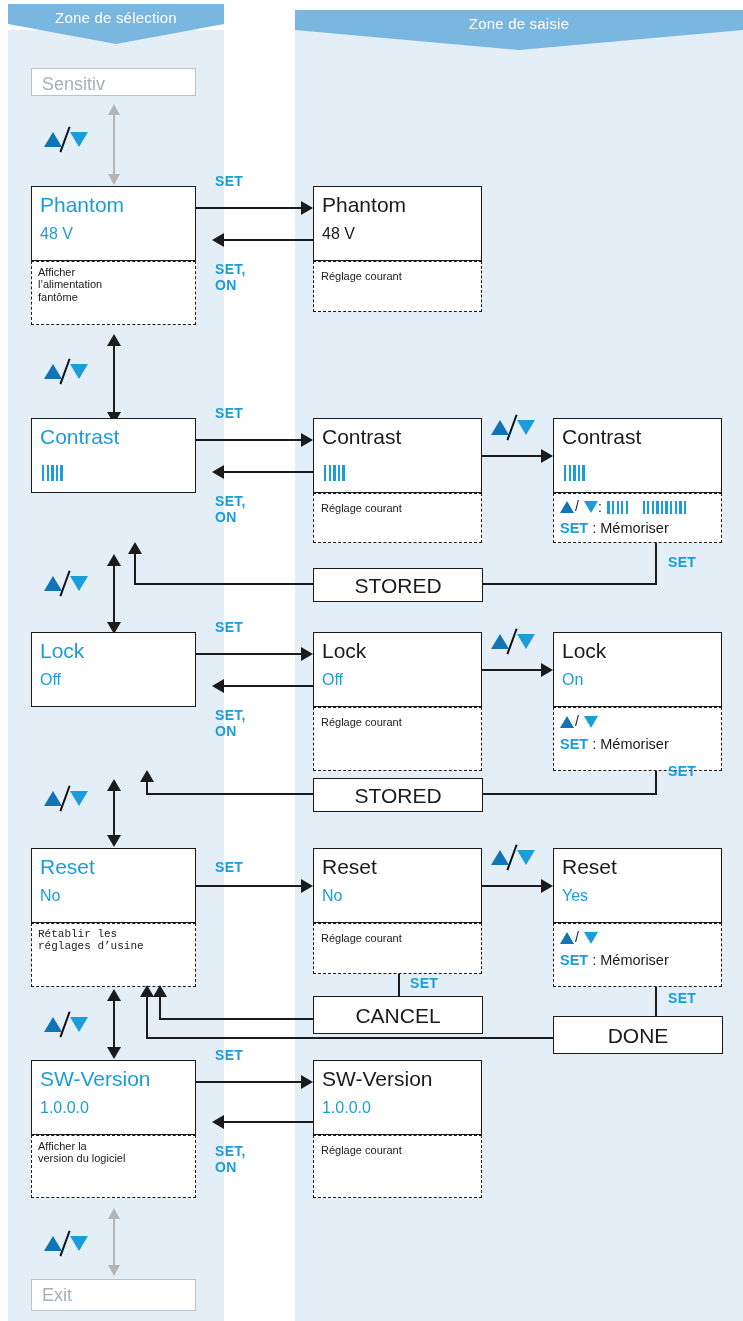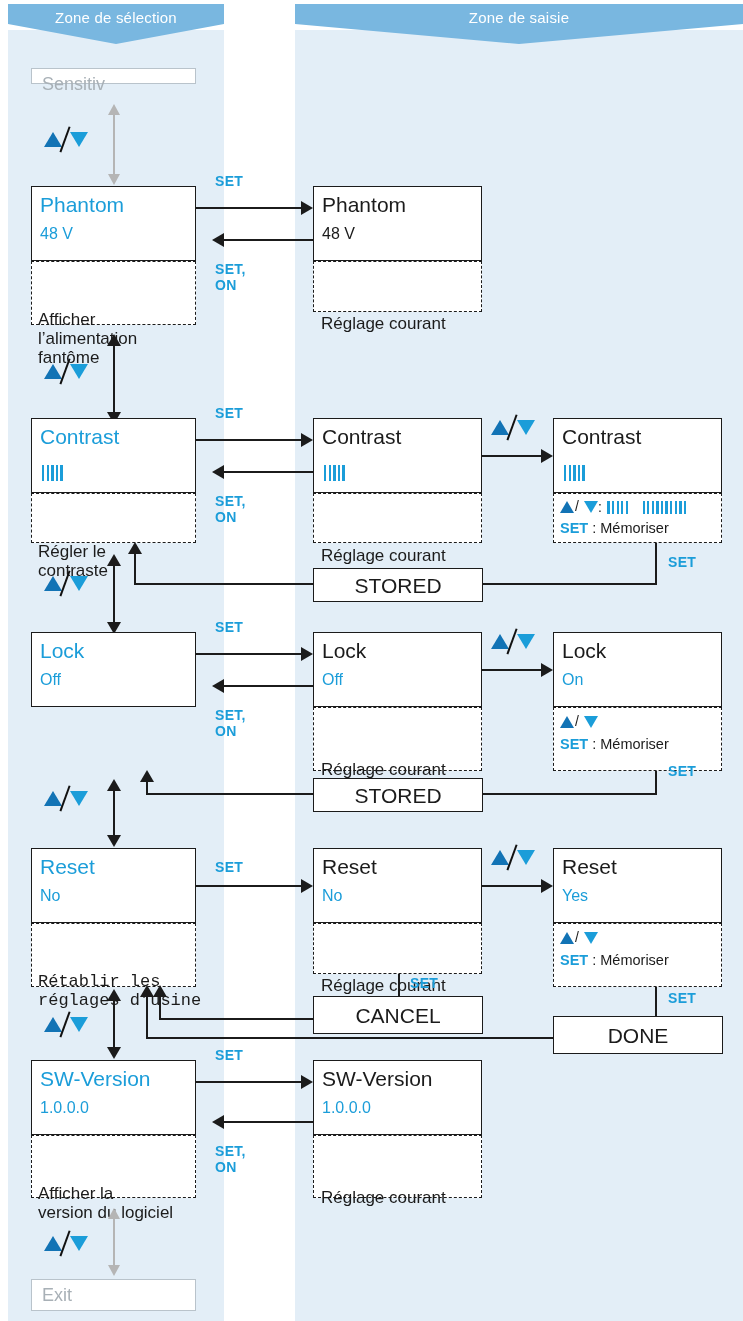--- a/index.html
+++ b/index.html
@@ -15,38 +15,38 @@
   .panel-left{left:8px;top:30px;width:216px;height:1291px;}
   .panel-right{left:295px;top:30px;width:448px;height:1291px;}
 
   
   .banner{position:absolute;background:#79b7e0;color:#ffffff;
           font-size:15px;text-align:center;}
   .banner .btxt{position:absolute;left:0;right:0;top:4px;text-align:center;
                 line-height:20px;letter-spacing:.2px;}
   .banner-left{left:8px;top:4px;width:216px;height:40px;
      clip-path:polygon(0 0,100% 0,100% 20px,50% 40px,0 20px);}
-  .banner-right{left:295px;top:4px;width:448px;height:40px;
+  .banner-right{left:295px;top:10px;width:448px;height:40px;
      clip-path:polygon(0 0,100% 0,100% 20px,50% 40px,0 20px);text-decoration:underline;}
 
   
   .box{position:absolute;background:#ffffff;border:1.6px solid #1b1b1b;
        box-sizing:border-box;}
   .box.ghost{border:1.4px solid #b9c3cb;}
   .dash{position:absolute;background:#ffffff;border:1.6px dashed #1b1b1b;
         box-sizing:border-box;}
   .txt{position:absolute;white-space:pre;line-height:1.12;}
 
   .t-blue{color:#1b9dd9;}
   .t-dark{color:#1b1b1b;}
   .t-grey{color:#a8b0b6;}
 
   .l1{font-size:21px;}
   .l2{font-size:16px;}
-  .cap{font-size:17px;color:#1b1b1b;margin-top:44px;}
+  .cap{font-size:11px;color:#1b1b1b;}
   .cap2{font-size:14.5px;}
   .setlbl{position:absolute;font-size:14px;color:#1b9dd9;font-weight:600;
           letter-spacing:.3px;white-space:pre;line-height:1.15;}
   .bigbtn{font-size:21px;color:#1b1b1b;text-align:center;line-height:34px;}
 
   
   .ln{position:absolute;background:#1b1b1b;}
   .ln.h{height:2.2px;}
   .ln.v{width:2.2px;}
   .lng{position:absolute;background:#b5b5b5;}
@@ -99,21 +99,21 @@
   <div class="panel panel-left"></div>
   <div class="panel panel-right"></div>
 
   <div class="banner banner-left">
     <div class="btxt">Zone de sélection</div>
   </div>
   <div class="banner banner-right">
     <div class="btxt">Zone de saisie</div>
   </div>
 
-  <div class="box ghost" style="left:31px;top:68px;width:165px;height:16px;text-decoration:underline;">
+  <div class="box ghost" style="left:31px;top:68px;width:165px;height:28px;text-decoration:underline;">
     <div class="txt t-grey" style="left:10px;top:5px;font-size:18px;">Sensitiv</div>
   </div>
 
   <div class="lng v" style="left:113px;top:112px;height:66px;"></div>
   <div class="ahead au-g" style="left:108px;top:104px;"></div>
   <div class="ahead ad-g" style="left:108px;top:174px;"></div>
   <div class="ud" style="left:44px;top:128px;">
     <span class="tu"></span>
       <span class="sl"></span>
       <span class="td"></span>
@@ -157,24 +157,20 @@
 
   <div class="box" style="left:31px;top:418px;width:165px;height:75px;">
     <div class="txt t-blue l1" style="left:8px;top:6px;">Contrast</div>
     <div class="bars" style="left:10px;top:46px;height:16px;">
       <i></i>
         <i></i>
         <i></i>
         <i></i>
         <i></i>
     </div>
-  </div>
-  <div class="dash" style="left:31px;top:493px;width:165px;height:50px;">
-    <div class="txt cap" style="left:6px;top:4px;">Régler le
-contraste</div>
   </div>
 
   <div class="box" style="left:313px;top:418px;width:169px;height:75px;">
     <div class="txt t-dark l1" style="left:8px;top:6px;">Contrast</div>
     <div class="bars" style="left:10px;top:46px;height:16px;">
       <i></i>
         <i></i>
         <i></i>
         <i></i>
         <i></i>

